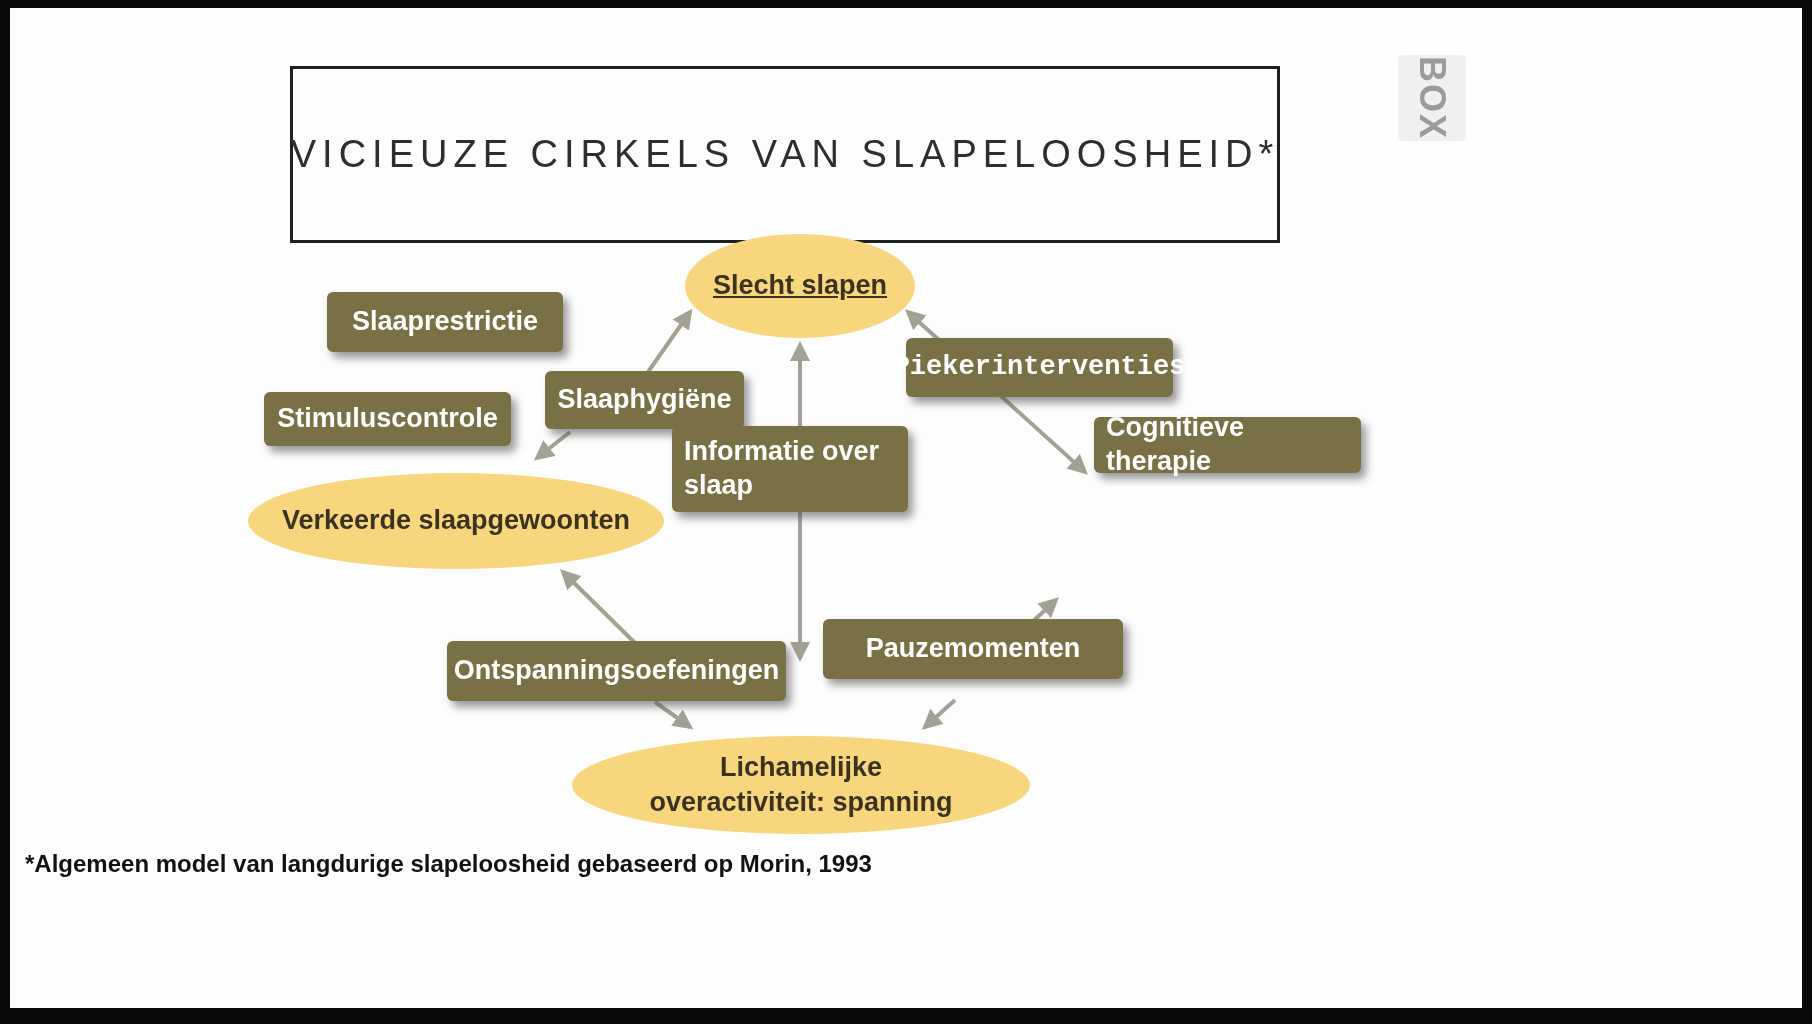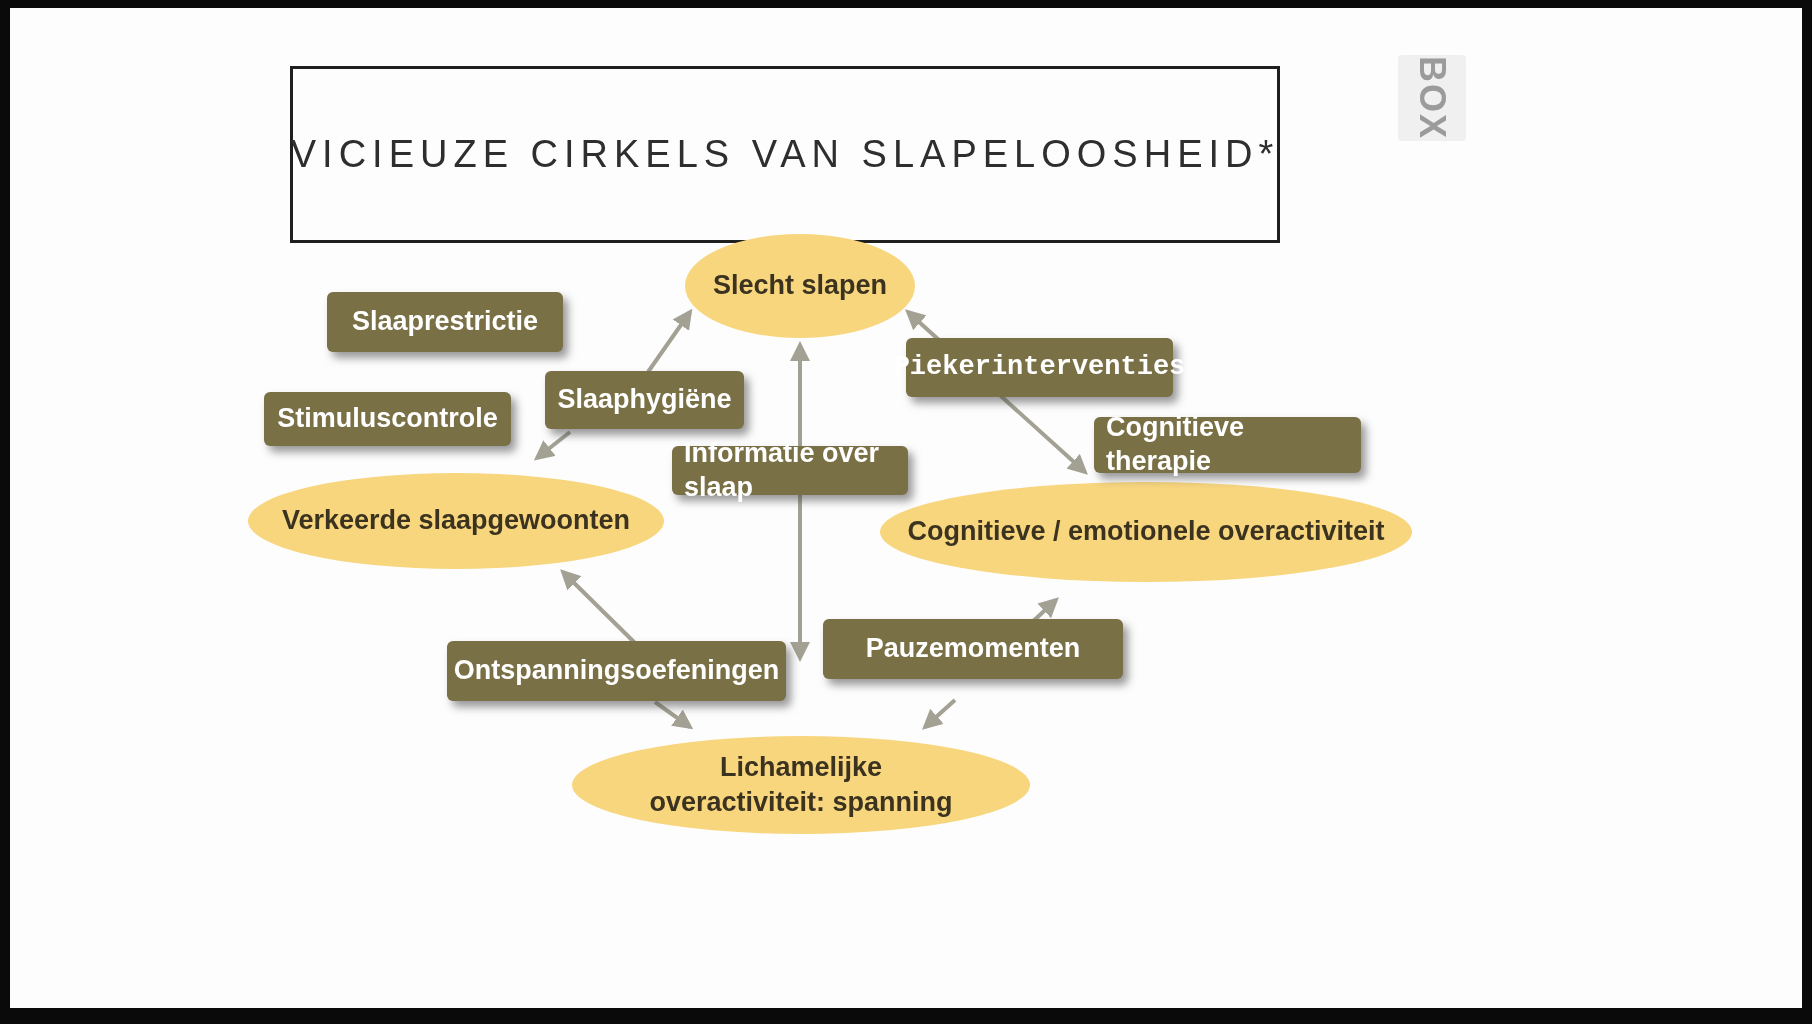--- a/index.html
+++ b/index.html
@@ -94,31 +94,28 @@
   </svg>
 
   <div class="title-box">
     <div class="title-text">VICIEUZE CIRKELS VAN SLAPELOOSHEID*</div>
   </div>
 
   <div class="watermark">
     <span>BOX</span>
   </div>
 
-  <div class="ellipse" style="left:675px;top:226px;width:230px;height:104px;">
+  <div class="ellipse" style="left:675px;top:226px;width:230px;height:104px;text-decoration:underline;">
     <span>Slecht slapen</span>
   </div>
 
   <div class="ellipse" style="left:238px;top:465px;width:416px;height:96px;">
     <span>Verkeerde slaapgewoonten</span>
   </div>
 
-  <div class="ellipse" style="left:870px;top:474px;width:532px;height:100px;">
-    <span>Cognitieve / emotionele overactiviteit</span>
-  </div>
 
   <div class="ellipse" style="left:562px;top:728px;width:458px;height:98px;">
     <span>Lichamelijke</span>
     <span>overactiviteit: spanning</span>
   </div>
 
   <div class="dbox" style="left:317px;top:284px;width:236px;height:60px;">
     <span>Slaaprestrictie</span>
   </div>
 
@@ -131,26 +128,27 @@
   </div>
 
   <div class="dbox" style="left:896px;top:330px;width:267px;height:59px;font-family:Liberation Mono, monospace;">
     <span>Piekerinterventies</span>
   </div>
 
   <div class="dbox" style="left:1084px;top:409px;width:267px;height:56px;">
     <span>Cognitieve therapie</span>
   </div>
 
-  <div class="dbox" style="left:662px;top:438px;width:236px;height:49px;">
+  <div class="dbox" style="left:662px;top:418px;width:236px;height:86px;">
     <span>Informatie over slaap</span>
   </div>
 
   <div class="dbox" style="left:437px;top:633px;width:339px;height:60px;">
     <span>Ontspanningsoefeningen</span>
   </div>
 
   <div class="dbox" style="left:813px;top:611px;width:300px;height:60px;">
     <span>Pauzemomenten</span>
   </div>
 
+  <div class="footnote">*Algemeen model van langdurige slapeloosheid gebaseerd op Morin, 1993</div>
 
 </div>
 
 </body></html>

